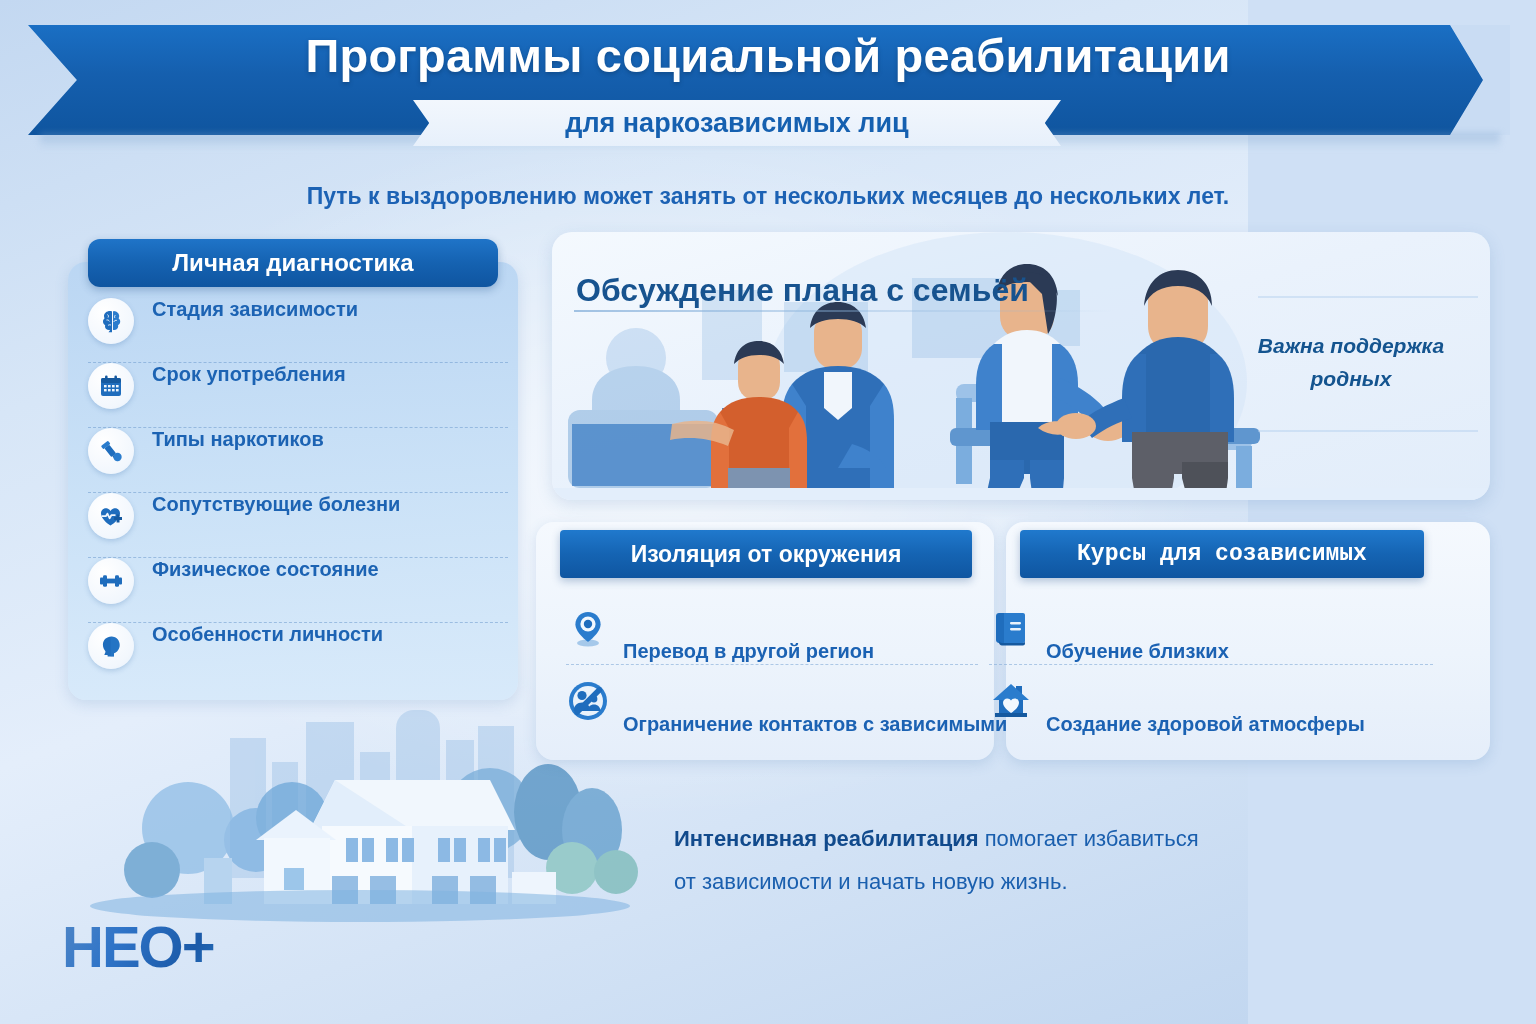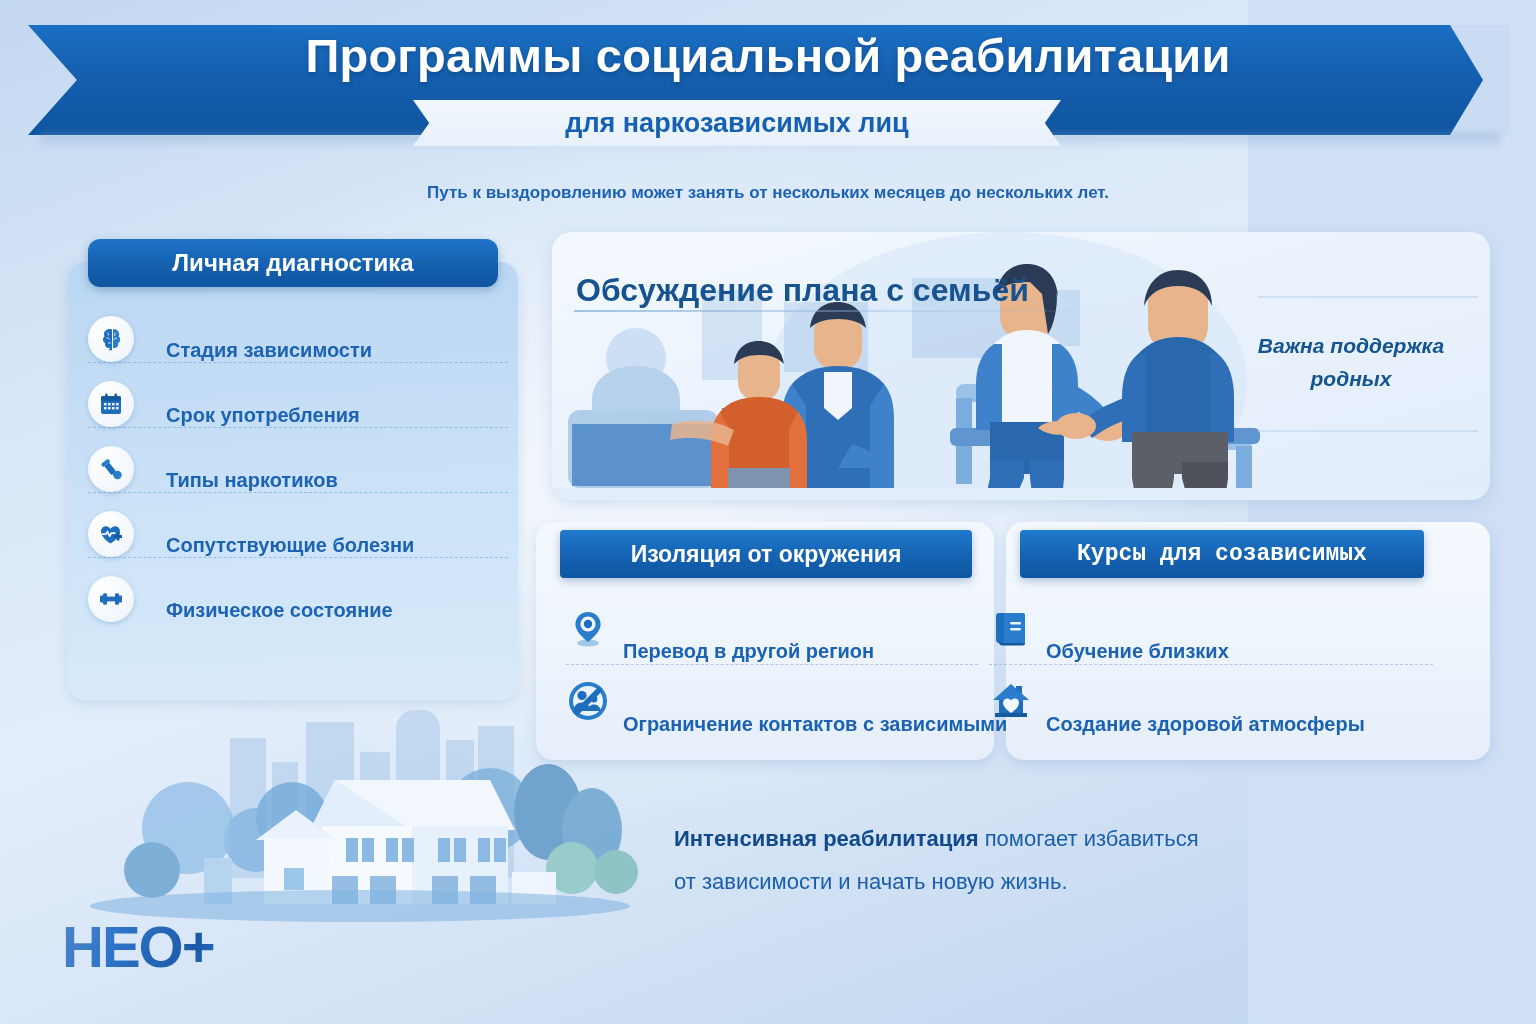--- a/index.html
+++ b/index.html
@@ -44,39 +44,39 @@
     box-shadow:0 3px 7px rgba(40,90,150,.20);
   }
   .ribbon-text{
     position:absolute;left:413px;top:100px;width:648px;height:46px;
     display:flex;align-items:center;justify-content:center;
     color:#1560b0;font-size:27px;font-weight:bold;
   }
   
   .lead{
     position:absolute;left:0;top:183px;width:1536px;text-align:center;
-    color:#1c62b4;font-size:17px;font-weight:bold;
+    color:#1c62b4;font-size:23px;font-weight:bold;
   }
   
   .left-panel{
     position:absolute;left:68px;top:262px;width:450px;height:438px;
     border-radius:18px;
     background:linear-gradient(180deg,rgba(186,214,243,.95) 0%,rgba(201,225,247,.92) 55%,rgba(214,233,250,.9) 100%);
     box-shadow:0 4px 14px rgba(70,120,180,.18);
   }
   .chip{
     position:absolute;left:88px;top:239px;width:410px;height:48px;border-radius:12px;
     background:linear-gradient(180deg,#1f74c8 0%,#1562b1 50%,#0f55a0 100%);
     box-shadow:0 3px 8px rgba(20,70,130,.30);
     display:flex;align-items:center;justify-content:center;
     color:#fff;font-size:24px;font-weight:bold;
   }
   .list{position:absolute;left:88px;top:298px;width:420px;}
   .row{
-    position:relative;height:64px;display:flex;align-items:flex-end;gap:32px;
+    position:relative;height:64px;display:flex;align-items:flex-start;gap:18px;
     border-bottom:1px dashed rgba(110,155,205,.55);
   }
   .row:last-child{border-bottom:none;}
   .ic{
     width:46px;height:46px;border-radius:50%;flex:0 0 46px;
     background:radial-gradient(circle at 35% 30%,#ffffff 0%,#f2f7fd 70%,#e6effa 100%);
     box-shadow:0 2px 5px rgba(60,110,170,.25);
     display:flex;align-items:center;justify-content:center;
   }
   .ic svg{display:block;}
@@ -233,20 +233,29 @@
             <rect x="3" y="10.5" width="3.4" height="7" rx="1" fill="#1f6dbd"></rect>
             <rect x="6" y="8.2" width="4" height="11.6" rx="1.4" fill="#1f6dbd"></rect>
             <rect x="18" y="8.2" width="4" height="11.6" rx="1.4" fill="#1f6dbd"></rect>
             <rect x="21.6" y="10.5" width="3.4" height="7" rx="1" fill="#1f6dbd"></rect>
             <rect x="9.4" y="11.6" width="9.2" height="4.8" fill="#1f6dbd"></rect>
           </svg>
       </span>
       <span class="row-label">Физическое состояние</span>
     </div>
 
+    <div class="row">
+      <span class="ic">
+        <svg width="28" height="28" viewBox="0 0 28 28">
+            <path d="M14.5 4.5c-5 0-8.6 3.6-8.6 8.2 0 3 1.4 4.8 2.2 6 .5.7.4 1.3.1 2l-.9 2.3h3.3v1.5h6.4v-3.2c3.3-1.3 5.6-4.4 5.6-8.3 0-4.8-3.3-8.5-8.1-8.5z" fill="#1f6dbd"></path>
+            <path d="M17.6 5.1c3 1.3 5 4.3 5 7.9 0 3.9-2.3 7-5.6 8.3v3.2h-3.4V5.1z" fill="#2a7ccd" opacity=".45"></path>
+          </svg>
+      </span>
+      <span class="row-label">Особенности личности</span>
+    </div>
   </div>
 
   <div class="house-wrap">
     <svg width="610" height="225" viewBox="0 0 610 225">
       <g opacity=".55" fill="#a9c9ea">
         <rect x="170" y="38" width="36" height="140"></rect>
           <rect x="212" y="62" width="26" height="116"></rect>
         <rect x="246" y="22" width="48" height="156"></rect>
           <rect x="300" y="52" width="30" height="126"></rect>
         <rect x="336" y="10" width="44" height="168" rx="18"></rect>

